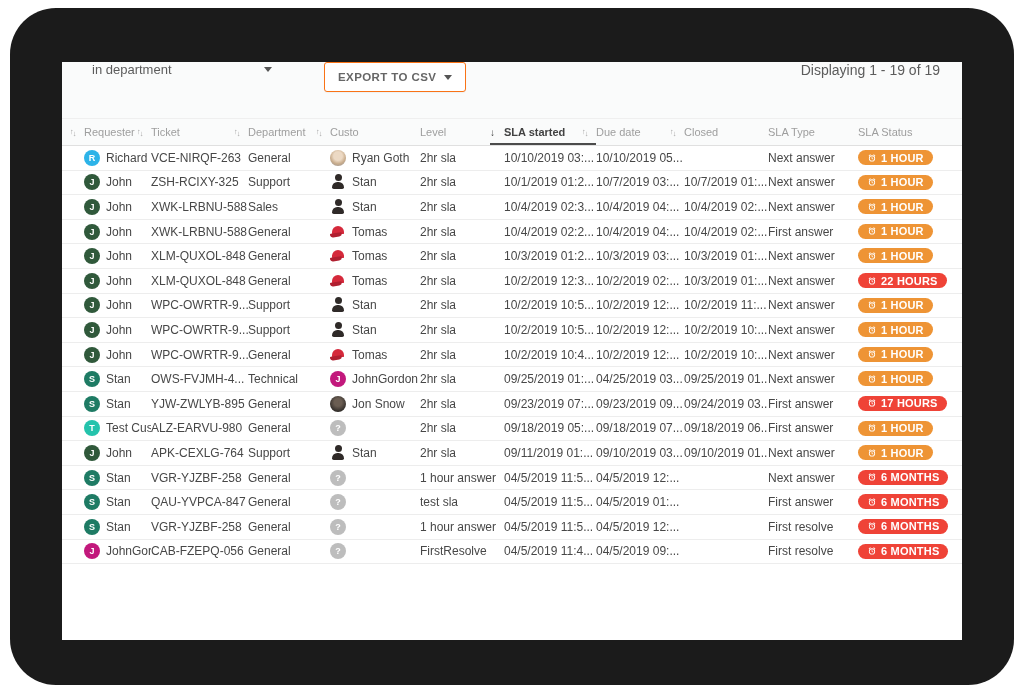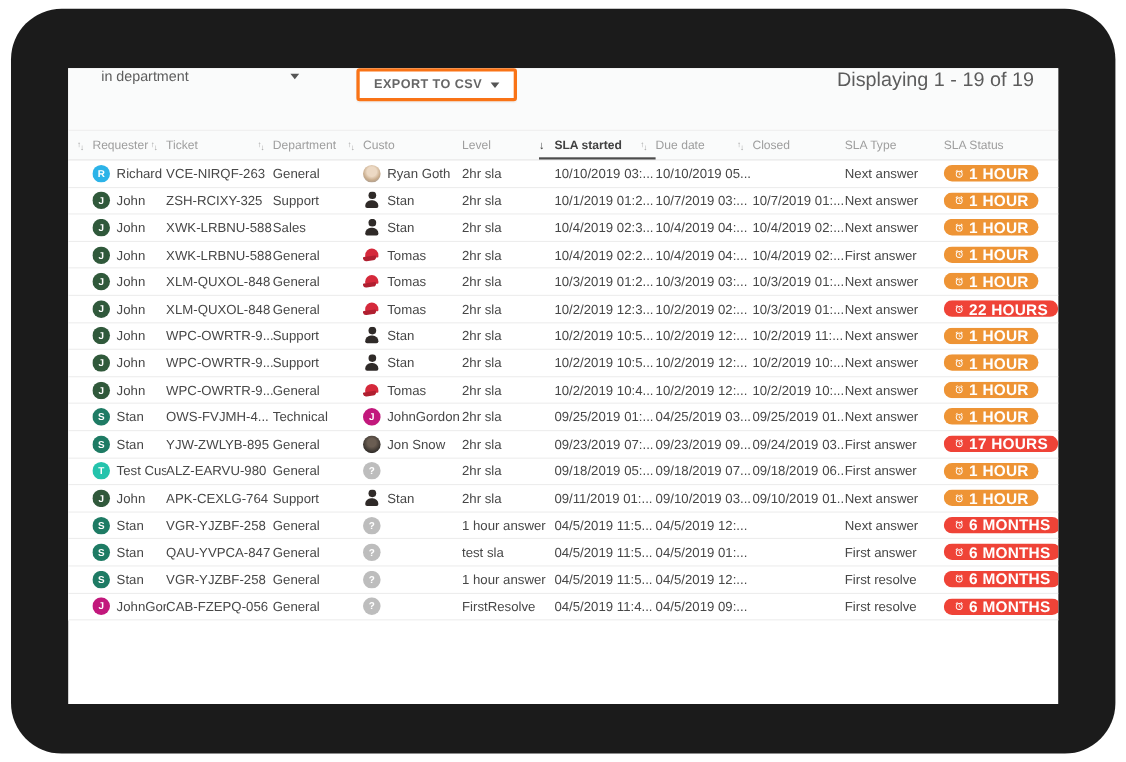--- a/index.html
+++ b/index.html
@@ -14,25 +14,25 @@
     padding:0 26px 0 30px; border-bottom:1px solid #e2e2e2; }
   .title { font-size:15px; font-weight:700; color:#4f4f4f; letter-spacing:.2px; }
   .refresh { width:20px; height:20px; cursor:pointer; display:flex; align-items:center; justify-content:center; }
   
   .filterbar { height:56px; background:#fafbfb; display:flex; align-items:flex-start;
     padding:0 22px 0 30px; }
   .dept-select { width:180px; display:flex; align-items:center; justify-content:space-between;
     font-size:13px; color:#5c5c5c; cursor:pointer; }
   .caret { width:0; height:0; border-left:4.5px solid transparent; border-right:4.5px solid transparent;
     border-top:5px solid #555; display:inline-block; }
-  .export-btn { margin-left:52px; height:30px; background:#fff; border:3px solid #f97316;
+  .export-btn { margin-left:52px; height:30px; background:#fff; border:1px solid #f97316;
     border-radius:3px; box-shadow:0 1px 1px rgba(0,0,0,.04); display:flex; align-items:center;
     gap:8px; padding:0 13px; font-size:11.5px; font-weight:700; color:#666; letter-spacing:.4px; cursor:pointer; }
   .spacer { flex:1; }
-  .paging { font-size:18px; color:#5c5c5c; }
+  .paging { font-size:14px; color:#5c5c5c; }
   
   .grid { display:grid; grid-template-columns:67px 97px 82px 90px 84px 92px 88px 84px 90px 1fr;
     padding-left:22px; align-items:center; }
   .thead { height:28px; background:#fafbfb; border-top:1px solid #efefef; border-bottom:1px solid #e0e0e0;
     font-size:11px; color:#9e9e9e; }
   .th { position:relative; height:100%; display:flex; align-items:center; white-space:nowrap; overflow:visible; }
   .sorticons { display:inline-block; width:14px; margin-left:-14px; font-size:7.5px; color:#9e9e9e;
     letter-spacing:-1px; line-height:1; }
   .sorticons i { font-style:normal; position:relative; top:2px; }
   .sortdesc { display:inline-block; width:14px; margin-left:-14px; font-size:10px; color:#424242; }
@@ -52,21 +52,21 @@
   .sil-head { position:absolute; top:0; left:5px; width:7px; height:7px; border-radius:50%; background:#2f2a28; }
   .sil-body { position:absolute; bottom:1px; left:2px; width:12px; height:7px;
     border-radius:6px 6px 2px 2px; background:#2f2a28; }
   .av-cap { border-radius:0; background:transparent; }
   .cap-dome { position:absolute; top:2px; left:2px; width:12px; height:8px;
     border-radius:7px 7px 1px 1px; background:#d5293b; }
   .cap-brim { position:absolute; top:9px; left:0; width:12px; height:4px;
     border-radius:2px 2px 6px 6px; background:#b01f30; transform:rotate(-8deg); }
   
   .badge { display:inline-flex; align-items:center; gap:4px; height:15px; padding:0 9px;
-    border-radius:9px; color:#fff; font-size:14px; font-weight:700; letter-spacing:.2px; white-space:nowrap; }
+    border-radius:9px; color:#fff; font-size:11px; font-weight:700; letter-spacing:.2px; white-space:nowrap; }
 </style>
 </head>
 <body>
 
 <div class="frame"></div>
 
 <div class="card">
 
 
   <div class="filterbar">

